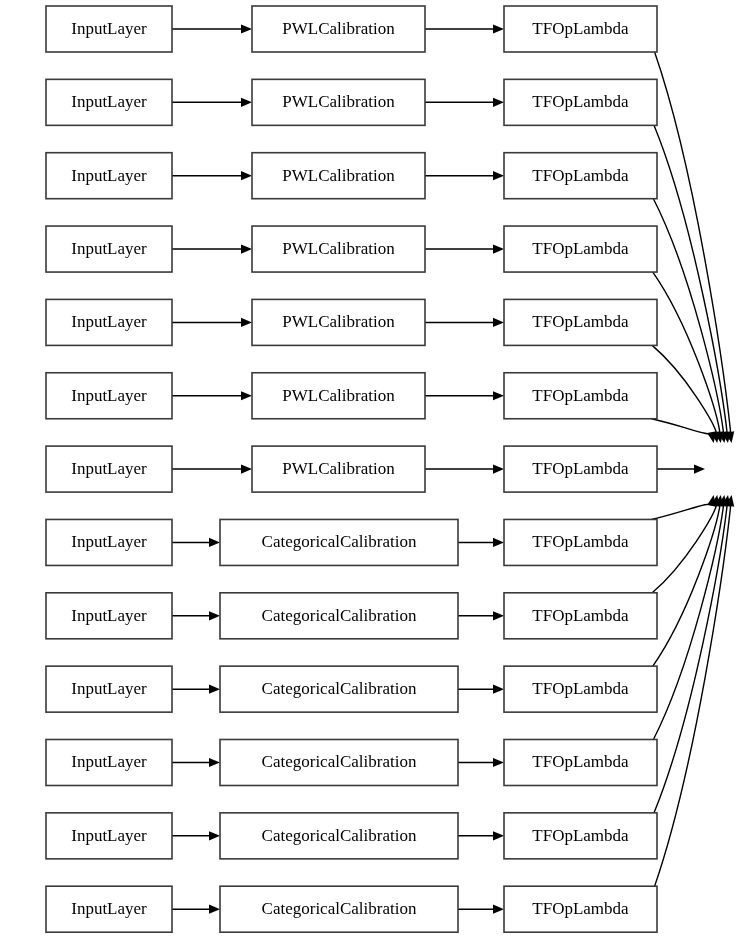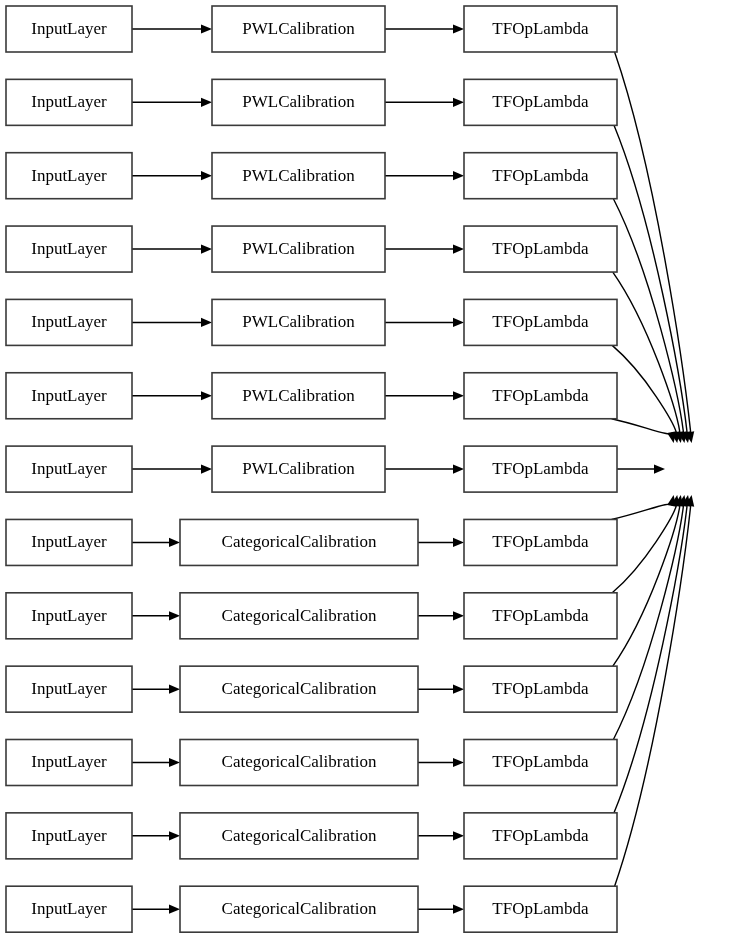--- a/index.html
+++ b/index.html
@@ -10,20 +10,21 @@
   body {
     width: 741px;
     height: 940px;
     font-family: "Liberation Serif", serif;
     overflow: hidden;
   }
   #diagram-root {
     position: relative;
     width: 632px;
     height: 940px;
+    margin-left: 40px;
   }
   svg#graph {
     display: block;
     width: 741px;
     height: 940px;
   }
   .node-box {
     fill: #ffffff;
     stroke: #3a3a3a;
     stroke-width: 1.6;

